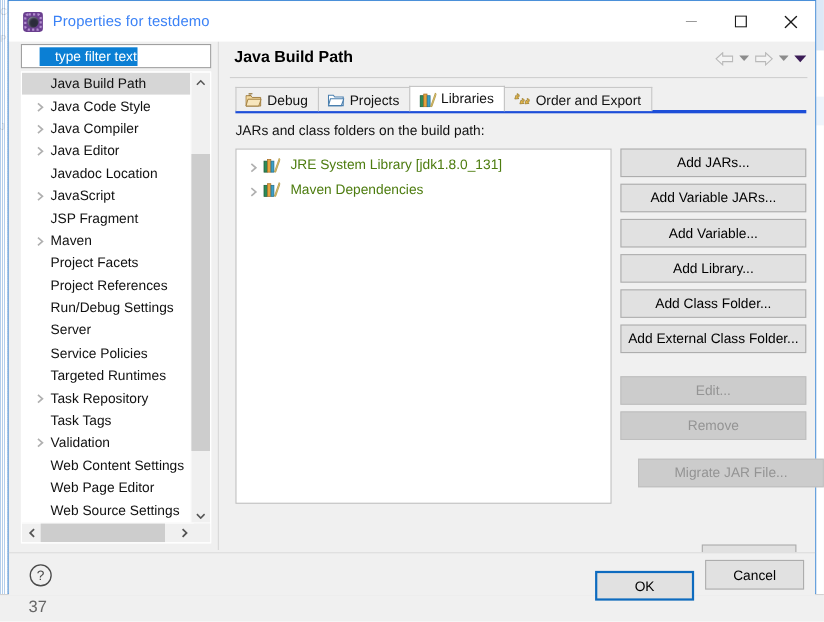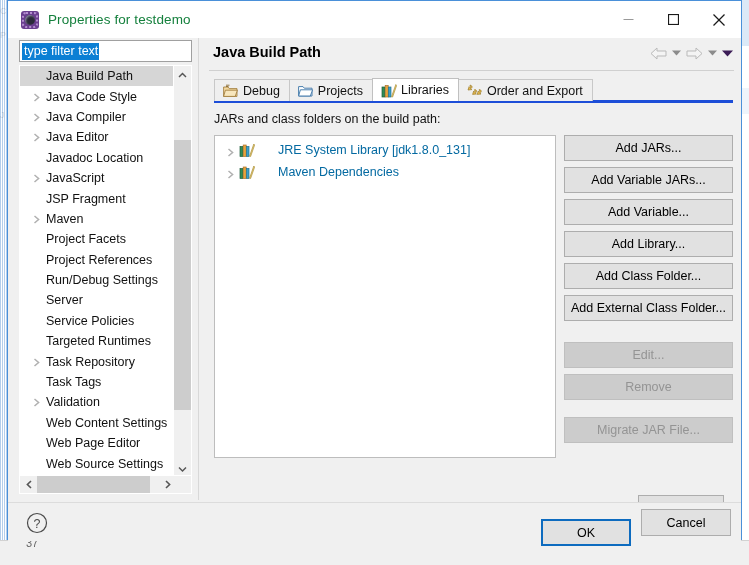--- a/index.html
+++ b/index.html
@@ -49,22 +49,22 @@
   }
   .bg-right-rest {
     position:absolute; right:0; top:114px; width:22px; height:426px;
     background:#ffffff;
   }
   .bg-bottom {
     position:absolute; left:0; bottom:0; width:749px; height:24px;
     background:#f0f0f0; border-top:1px solid #d2d2d2;
   }
   .bg-bottom-text {
-    position:absolute; left:26px; bottom:16px;
-    font-size:11px; color:#666; font-family:"Liberation Sans", sans-serif;margin-top:36px;
+    position:absolute; left:26px; bottom:5px;
+    font-size:15px; color:#666; font-family:"Liberation Sans", sans-serif;margin-top:36px;
   }
 
   
   .dialog {
     position:absolute;
     left:7px; top:0px;
     width:735px; height:540px;
     background:#f0f0f0;
     border:1px solid #4a90d9;
     box-sizing:border-box;
@@ -88,21 +88,21 @@
     background:#2b2b3a;
     box-shadow:inset 1px 1px 2px #8a8aa0;
   }
   .title-icon::after{
     content:""; position:absolute; left:1px; top:1px;
     width:16px; height:16px; border-radius:4px;
     border:2px dotted #b48fd0;
     box-sizing:border-box;
   }
   .title-text {
-    font-size:13.5px; color:#15803d; letter-spacing:.1px;
+    font-size:13.5px; color:#3b82f6; letter-spacing:.1px;
   }
   .win-btns { margin-left:auto; display:flex; height:37px; }
   .win-btn {
     width:45px; height:37px;
     display:flex; align-items:center; justify-content:center;
     cursor:default;
   }
   .win-btn svg { display:block; }
 
   
@@ -118,21 +118,21 @@
   }
   .filter-box {
     position:absolute; left:4px; top:2px;
     width:173px; height:22px;
     border:1px solid #a0a0a0; background:#ffffff;
     box-sizing:border-box;
     display:flex; align-items:center;
   }
   .filter-text {
     font-size:12.5px; color:#ffffff; background:#0b7fd4;
-    padding:1px 1px 1px 2px; margin-left:2px; line-height:15px;
+    padding:1px 1px 1px 14px; margin-left:16px; line-height:15px;
   }
   .tree-panel {
     position:absolute; left:4px; top:27px;
     width:173px; height:429px;
     background:#ffffff;
     border:1px solid #ffffff;
     box-sizing:border-box;
     overflow:hidden;
   }
   .tree-scroll-area {
@@ -260,22 +260,22 @@
     position:absolute; left:0px; top:32px;
     width:342px; height:323px;
     background:#ffffff;
     border:1px solid #bdbdbd;
     box-sizing:border-box;
     overflow:hidden;
   }
   .lib-row {
     position:relative; height:22px;
     display:flex; align-items:center;
-    font-size:12.5px; color:#0369a1;
-    padding-left:43px;
+    font-size:12.5px; color:#4d7c0f;
+    padding-left:29px;
     cursor:default;
   }
   .lib-row:first-child { margin-top:3px; }
   .lib-arrow { position:absolute; left:12px; top:50%; transform:translateY(-50%); width:8px;height:8px;}
   .lib-icon { position:absolute; left:24px; top:50%; transform:translateY(-50%); width:16px; height:15px; }
   .lib-label { margin-left:20px; }
 
   .btn-col {
     position:absolute; left:350px; top:32px; width:169px;
   }
@@ -285,21 +285,21 @@
     border:1px solid #adadad;
     box-sizing:border-box;
     font-size:12.5px; color:#000;
     font-family:"Liberation Sans", sans-serif;
     display:flex; align-items:center; justify-content:center;
     margin-bottom:6px;
     cursor:default;
   }
   .side-btn.disabled { color:#949494; background:#cccccc; border-color:#bfbfbf; }
   .side-btn.gap-top { margin-top:21px; }
-  .side-btn.gap-top2 { margin-top:17px; }
+  .side-btn.gap-top2 { margin-top:17px;margin-left:16px; }
 
   .apply-btn {
     position:absolute; right:9px; top:392px;
     width:86px; height:26px;
     background:#e1e1e1; border:1px solid #adadad; box-sizing:border-box;
     font-size:12.5px; color:#000;
     display:flex; align-items:center; justify-content:center;
     cursor:default;
   }
 

